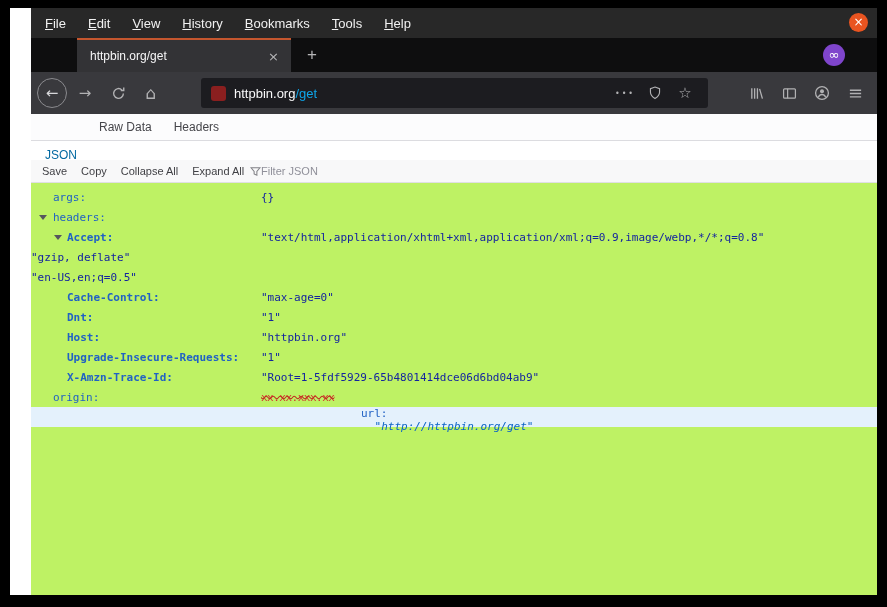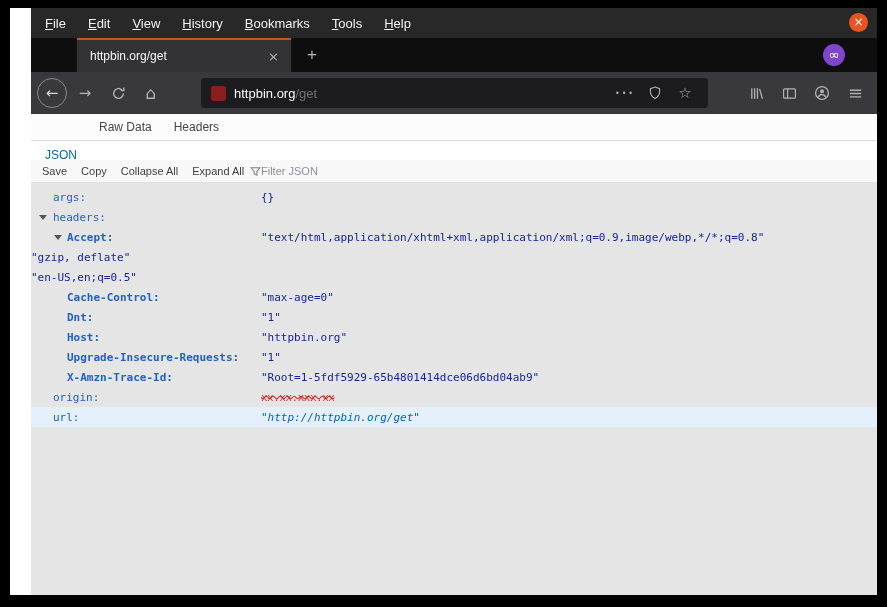--- a/index.html
+++ b/index.html
@@ -20,43 +20,43 @@
   .newtab { width:30px; display:flex; align-items:center; justify-content:center; color:#b6b6b8; font-size:17px; margin-left:6px; }
   .mask-badge { margin-left:auto; margin-right:32px; align-self:center; width:22px; height:22px; border-radius:50%; background:#7F45CC; color:#fff; font-size:13px; line-height:21px; text-align:center; font-family:"DejaVu Sans",sans-serif; }
 
   
   .navbar { height:42px; flex:none; background:#39393d; display:flex; align-items:center; padding:0 6px; gap:3px; }
   .nav-btn { width:30px; height:30px; flex:none; display:flex; align-items:center; justify-content:center; color:#b1b1b3; font-size:15px; font-family:"DejaVu Sans",sans-serif; border-radius:2px; }
   .nav-btn.back { border:1px solid #8a8a8e; border-radius:50%; color:#d7d7da; }
   .urlbar { flex:1; height:30px; margin-left:32px; background:#1c1c20; border-radius:3px; display:flex; align-items:center; padding:0 12px 0 10px; gap:8px; min-width:0; }
   .favicon { width:15px; height:15px; flex:none; border-radius:3px; background:#8a1f1f; }
   .url-host { color:#f9f9fa; font-size:13px; white-space:nowrap; }
-  .url-path { color:#737373; font-size:13px; white-space:nowrap; }
+  .url-path { color:#0ea5e9; font-size:13px; white-space:nowrap; }
   .url-spacer { flex:1; }
   .url-icon { color:#b1b1b3; flex:none; display:flex; align-items:center; justify-content:center; width:22px; height:22px; }
   .dots { font-size:8px; letter-spacing:2px; font-family:"DejaVu Sans",sans-serif; }
   .star { font-size:15px; font-family:"DejaVu Sans",sans-serif; }
   .right-group { display:flex; gap:3px; margin-left:30px; margin-right:1px; }
 
   
   .viewer-tabs { height:27px; flex:none; background:#fcfcfd; border-bottom:1px solid #dcdce0; display:flex; padding-left:3px; font-size:12px; color:#45454a; }
   .vtab { padding:0 11px; display:flex; align-items:center; cursor:default; }
   .vtab.active { color:#0369a1; box-shadow:inset 0 -2px 0 #0A84FF;margin-top:41px; }
 
   
   .viewer-toolbar { height:23px; flex:none; background:#f8f8f9; border-bottom:1px solid #e0e0e3; display:flex; align-items:center; font-size:11px; color:#3f3f44; padding-left:4px; position:relative;margin-top:19px; }
   .tbtn { padding:0 7px; height:100%; display:flex; align-items:center; }
   .filter-box { position:absolute; left:219px; top:0; height:100%; display:flex; align-items:center; }
   .filter-input { border:none; outline:none; background:transparent; font-size:11px; color:#3f3f44; width:120px; font-family:"Liberation Sans",sans-serif; }
   .filter-input::placeholder { color:#90909a; opacity:1; }
 
   
-  .tree { flex:1; background:#e5e5e5; font-family:"DejaVu Sans Mono",monospace; font-size:11px; padding-top:4px; overflow:hidden; }
+  .tree { flex:1; background:#bef264; font-family:"DejaVu Sans Mono",monospace; font-size:11px; padding-top:4px; overflow:hidden; }
   .row { height:20px; display:flex; align-items:center; position:relative; }
-  .row.hl { background:#E4F1FC; }
+  .row.hl { background:#E4F1FC;flex-direction:column; }
   .k { flex:none; width:230px; color:#2162C4; padding-left:22px; white-space:pre; }
   .k.l2 { padding-left:36px;font-weight:bold; }
   .v { color:#14249F; white-space:pre; }
   .v.url { color:#0b63c5; font-style:italic; }
   .v.redacted { color:#D03A30; text-decoration-line:line-through; text-decoration-style:wavy; text-decoration-color:#c0281f; letter-spacing:-0.5px; }
   .twisty { position:absolute; top:8px; width:0; height:0; border-left:4px solid transparent; border-right:4px solid transparent; border-top:5px solid #56565e; }
   .twisty.t1 { left:8px; }
   .twisty.t2 { left:23px; }
 
   svg { display:block; }

